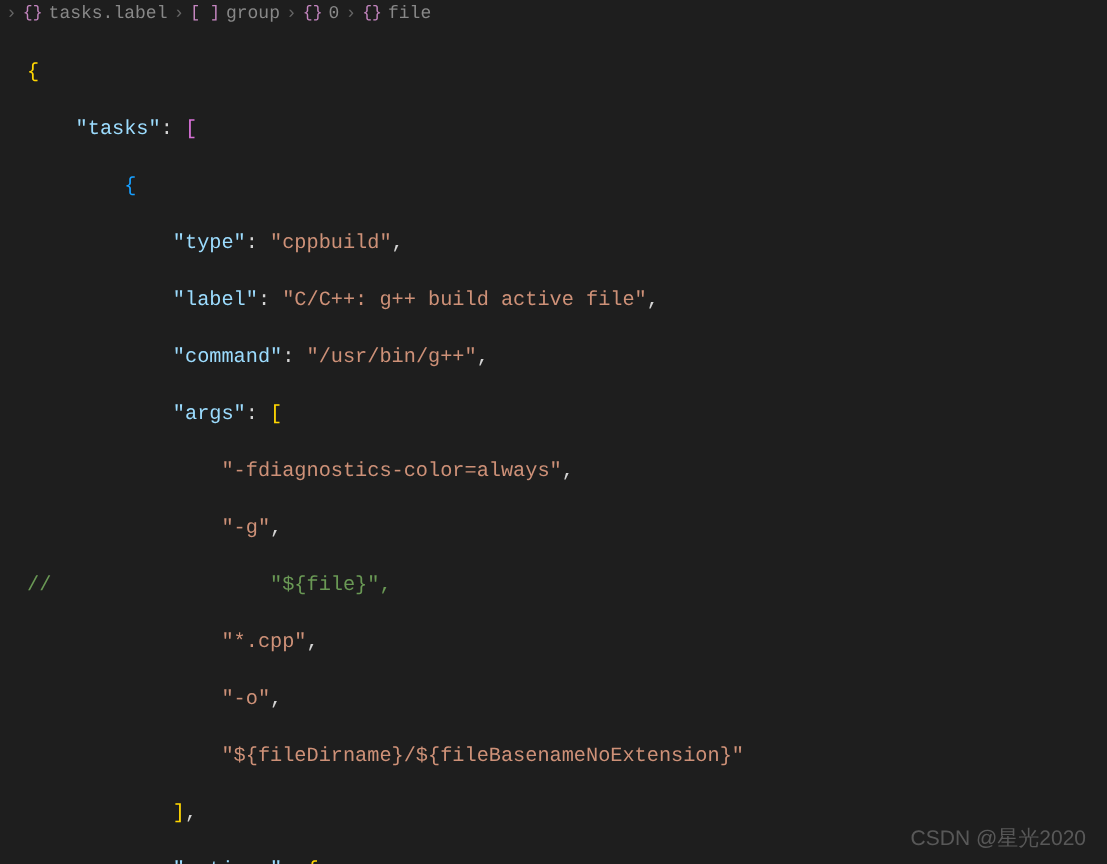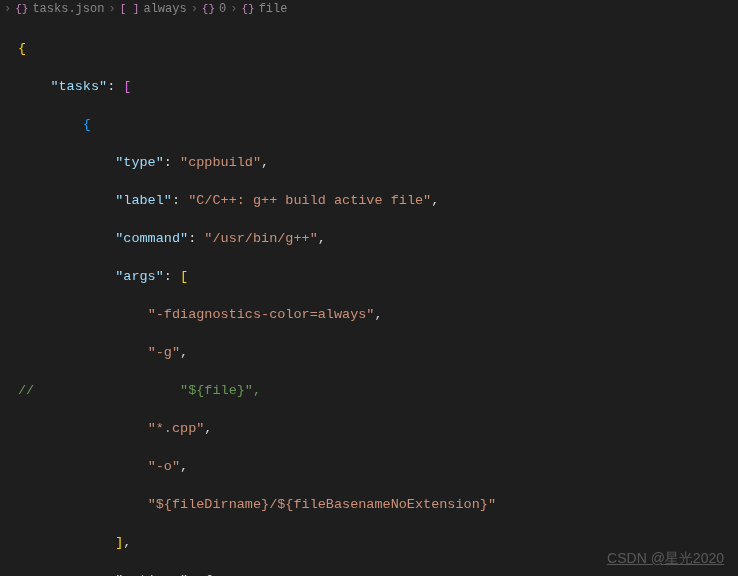--- a/index.html
+++ b/index.html
@@ -45,33 +45,32 @@
   .tok-comment { color: #6a9955; }
   .tok-punc { color: #d4d4d4; }
   .watermark {
     position: absolute;
     bottom: 8px;
     right: 14px;
     color: #888;
     font-size: 14px;
     font-family: sans-serif;
     opacity: 0.55;
-    text-decoration: underline;
   }
 </style>
 </head>
 <body>
 
 <div class="breadcrumb">
   <span class="sep">›</span>
   <span class="ic">{}</span>
-  <span>tasks.json</span>
+  <span>tasks.label</span>
   <span class="sep">›</span>
   <span class="ic2">[ ]</span>
-  <span>always</span>
+  <span>group</span>
   <span class="sep">›</span>
   <span class="ic">{}</span>
   <span>0</span>
   <span class="sep">›</span>
   <span class="ic">{}</span>
   <span>file</span>
 </div>
 
 <div class="editor">
 <div class="line"><span class="tok-brace">{</span></div>

